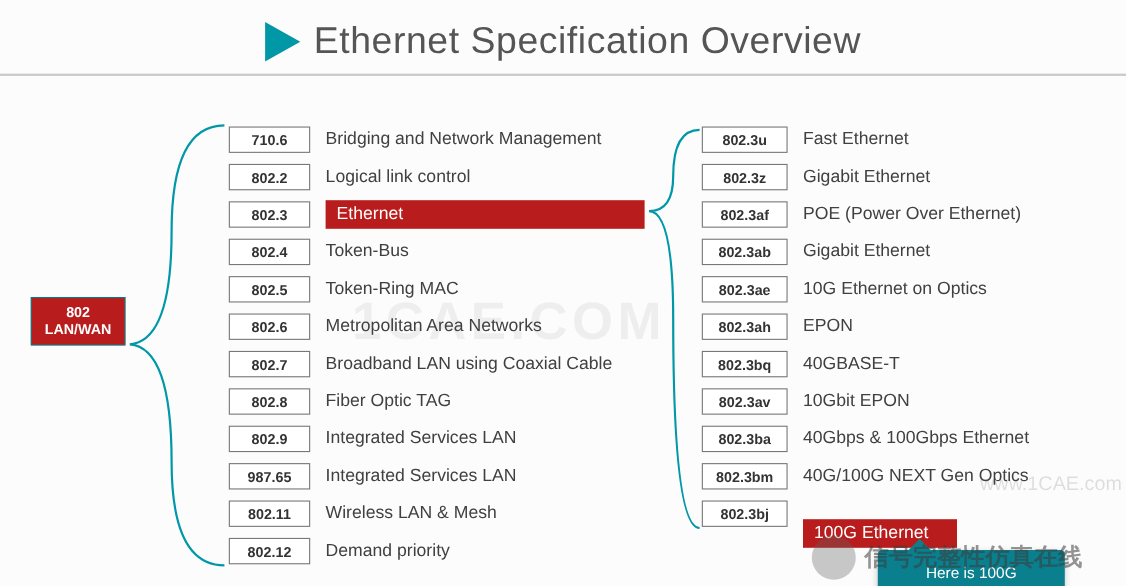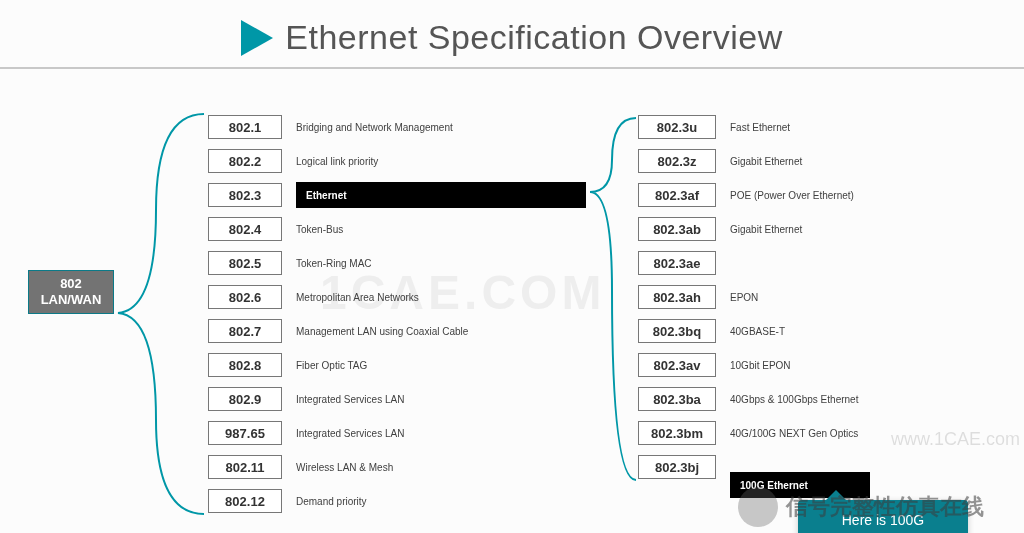--- a/index.html
+++ b/index.html
@@ -8,28 +8,28 @@
 
   
   .title-wrap { display: flex; align-items: center; padding: 18px 0 10px 0; justify-content: center; }
   .arrow-icon { width: 0; height: 0; border-top: 18px solid transparent; border-bottom: 18px solid transparent; border-left: 32px solid #0097a7; margin-right: 12px; }
   .title { font-size: 34px; font-weight: 300; color: #555; letter-spacing: 0.5px; }
   .rule { height: 2px; background: #c8c8c8; margin: 0 0 0 0; width: 100%; }
 
   
   .diagram { position: absolute; left: 0; top: 90px; width: 1024px; height: 430px; }
 
-  .root-box { position: absolute; left: 28px; top: 180px; width: 86px; height: 44px; background: #737373; color: #fff; text-align: center; font-size: 13px; font-weight: 700; display: flex; flex-direction: column; justify-content: center; line-height: 1.25; border: 1px solid #0b7a88; }
+  .root-box { position: absolute; left: 28px; top: 180px; width: 86px; height: 44px; background: #b91c1c; color: #fff; text-align: center; font-size: 13px; font-weight: 700; display: flex; flex-direction: column; justify-content: center; line-height: 1.25; border: 1px solid #0b7a88; }
 
   
   .mid-col { position: absolute; left: 208px; top: 22px; width: 390px; }
   .row { display: flex; align-items: center; height: 30px; margin-bottom: 4px; position: relative; }
   .code { width: 74px; height: 24px; border: 1.5px solid #777; background: #fff; text-align: center; font-size: 13px; font-weight: 700; color: #333; margin-right: 14px; display: flex; align-items: center; justify-content: center; }
-  .desc { font-size: 10px; color: #404040; white-space: nowrap; }
-  .desc.hl { background: #000000; color: #fff; font-weight: 700; padding: 4px 10px; height: 26px; display: inline-flex; align-items: center; }
+  .desc { font-size: 16px; color: #404040; white-space: nowrap; }
+  .desc.hl { background: #b91c1c; color: #fff; font-weight: 400; padding: 4px 10px; height: 26px; display: inline-flex; align-items: center; }
   
   .mid-col .row:nth-child(3) .desc.hl { width: 290px; }
 
   
   .right-col { position: absolute; left: 638px; top: 22px; width: 380px; }
   .right-col .code { width: 78px; }
   .right-col .desc.hl { width: 140px; margin-top: 36px; }
 
   
   .callout { position: absolute; left: 798px; top: 410px; width: 170px; height: 40px; background: #0a7f8e; color: #fff; border-radius: 4px; font-size: 14px; display: flex; align-items: center; justify-content: center; box-shadow: 0 2px 6px rgba(0,0,0,0.2); }
@@ -62,46 +62,46 @@
     <span>802</span>
     <span>LAN/WAN</span>
   </div>
 
   <svg class="bracket" style="left:116px; top:20px;" width="90" height="410">
     <path d="M88 4 Q40 4 40 100 Q40 200 2 203 Q40 206 40 310 Q40 404 88 404" fill="none" stroke="#0097a7" stroke-width="2"></path>
   </svg>
 
   <div class="mid-col" id="mid-col">
       <div class="row">
-        <div class="code">802.1</div>
+        <div class="code">710.6</div>
         <div class="desc">Bridging and Network Management</div>
       </div>
       <div class="row">
         <div class="code">802.2</div>
-        <div class="desc">Logical link priority</div>
+        <div class="desc">Logical link control</div>
       </div>
       <div class="row">
         <div class="code">802.3</div>
         <div class="desc hl">Ethernet</div>
       </div>
       <div class="row">
         <div class="code">802.4</div>
         <div class="desc">Token-Bus</div>
       </div>
       <div class="row">
         <div class="code">802.5</div>
         <div class="desc">Token-Ring MAC</div>
       </div>
       <div class="row">
         <div class="code">802.6</div>
         <div class="desc">Metropolitan Area Networks</div>
       </div>
       <div class="row">
         <div class="code">802.7</div>
-        <div class="desc">Management LAN using Coaxial Cable</div>
+        <div class="desc">Broadband LAN using Coaxial Cable</div>
       </div>
       <div class="row">
         <div class="code">802.8</div>
         <div class="desc">Fiber Optic TAG</div>
       </div>
       <div class="row">
         <div class="code">802.9</div>
         <div class="desc">Integrated Services LAN</div>
       </div>
       <div class="row">
@@ -135,20 +135,21 @@
       <div class="row">
         <div class="code">802.3af</div>
         <div class="desc">POE (Power Over Ethernet)</div>
       </div>
       <div class="row">
         <div class="code">802.3ab</div>
         <div class="desc">Gigabit Ethernet</div>
       </div>
       <div class="row">
         <div class="code">802.3ae</div>
+        <div class="desc">10G Ethernet on Optics</div>
       </div>
       <div class="row">
         <div class="code">802.3ah</div>
         <div class="desc">EPON</div>
       </div>
       <div class="row">
         <div class="code">802.3bq</div>
         <div class="desc">40GBASE-T</div>
       </div>
       <div class="row">

